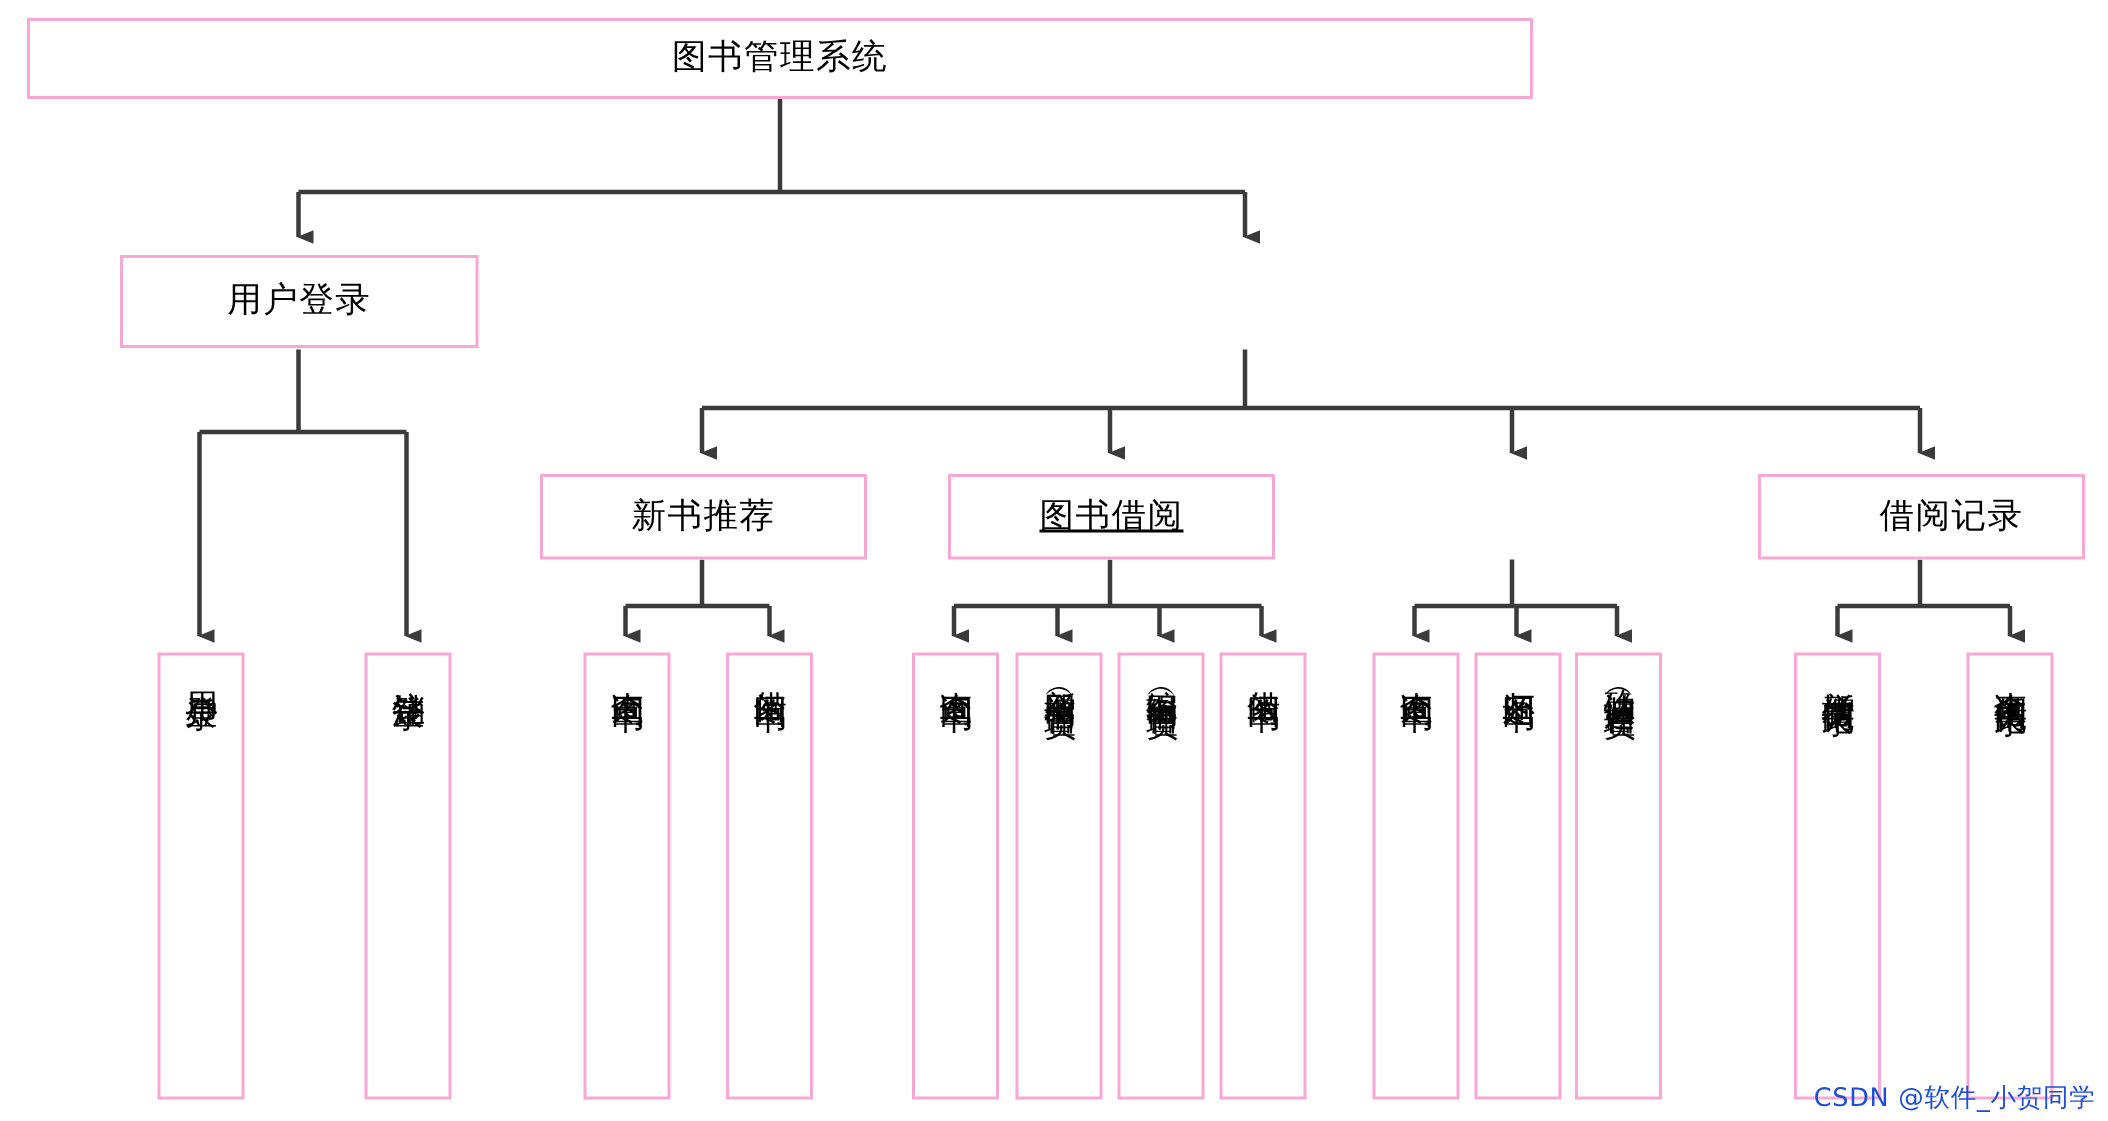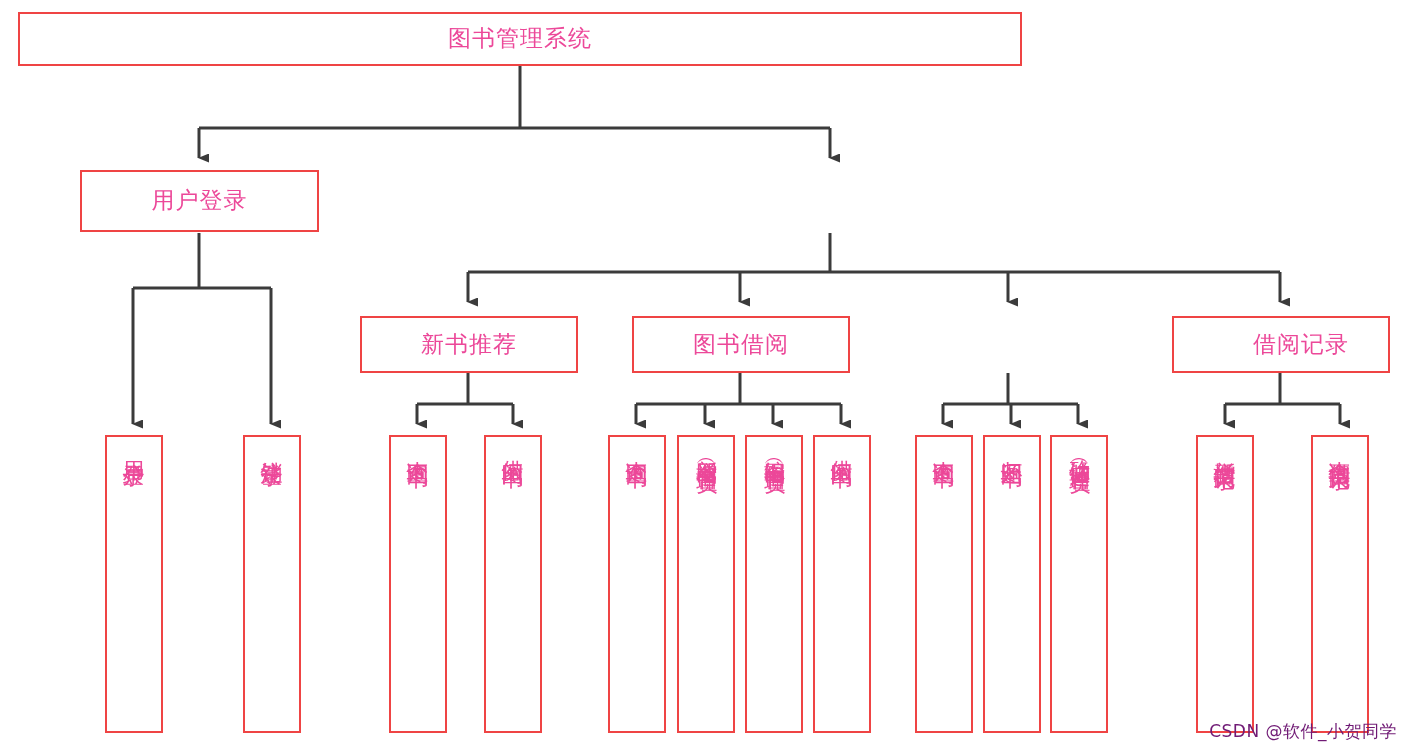--- a/index.html
+++ b/index.html
@@ -23,25 +23,25 @@
     left: 0;
     top: 0;
     width: 1405px;
     height: 747px;
     pointer-events: none;
   }
   .node {
     position: absolute;
     box-sizing: border-box;
     background: #ffffff;
-    border: 2px solid #ef4444;
+    border: 2px solid #f9a8d4;
     display: flex;
     align-items: center;
     justify-content: center;
-    color: #ec4899;
+    color: #000000;
     z-index: 2;
   }
   .node.h-node {
     font-size: 23px;
     line-height: 1.2;
     letter-spacing: 1px;
     white-space: nowrap;
   }
   .node.v-node {
     align-items: flex-start;
@@ -59,21 +59,21 @@
   }
   .v-node.tall-text .v-label {
     font-size: 21px;
     line-height: 1.3;
   }
   #watermark {
     position: absolute;
     right: 8px;
     bottom: 4px;
     font-size: 17px;
-    color: #701a75;
+    color: #1d4ed8;
     letter-spacing: 0.5px;
     white-space: nowrap;
     z-index: 3;
     font-family: "DejaVu Sans", "Liberation Sans", sans-serif;
   }
 </style>
 </head>
 <body>
 
 <div id="diagram-root">
@@ -132,21 +132,21 @@
     <span>图书管理系统</span>
   </div>
 
   <div class="node h-node" style="left:80px; top:170px; width:239px; height:62px;">
     <span>用户登录</span>
   </div>
 
   <div class="node h-node" style="left:360px; top:316px; width:218px; height:57px;">
     <span>新书推荐</span>
   </div>
-  <div class="node h-node" style="left:632px; top:316px; width:218px; height:57px;">
+  <div class="node h-node" style="left:632px; top:316px; width:218px; height:57px;text-decoration:underline;">
     <span>图书借阅</span>
   </div>
   <div class="node h-node" style="left:1172px; top:316px; width:218px; height:57px;padding-left:40px;">
     <span>借阅记录</span>
   </div>
 
   <div class="node v-node" style="left:105px; top:435px; width:58px; height:298px;">
     <span class="v-label">用户登录</span>
   </div>
   <div class="node v-node" style="left:243px; top:435px; width:58px; height:298px;">

